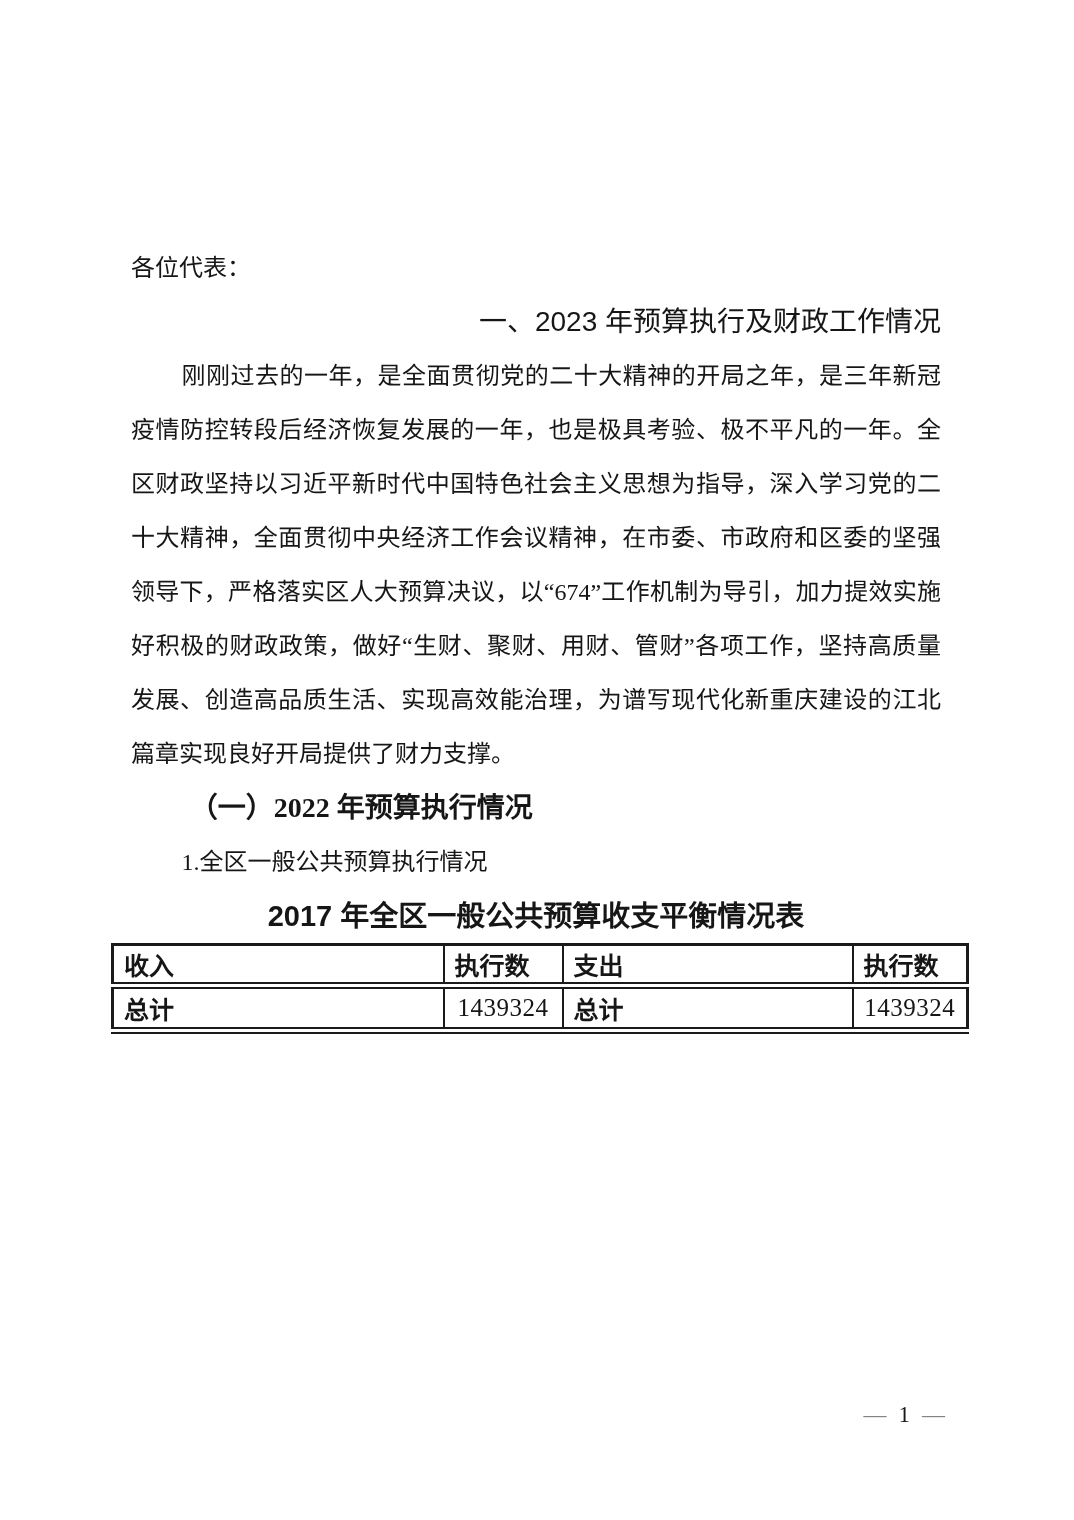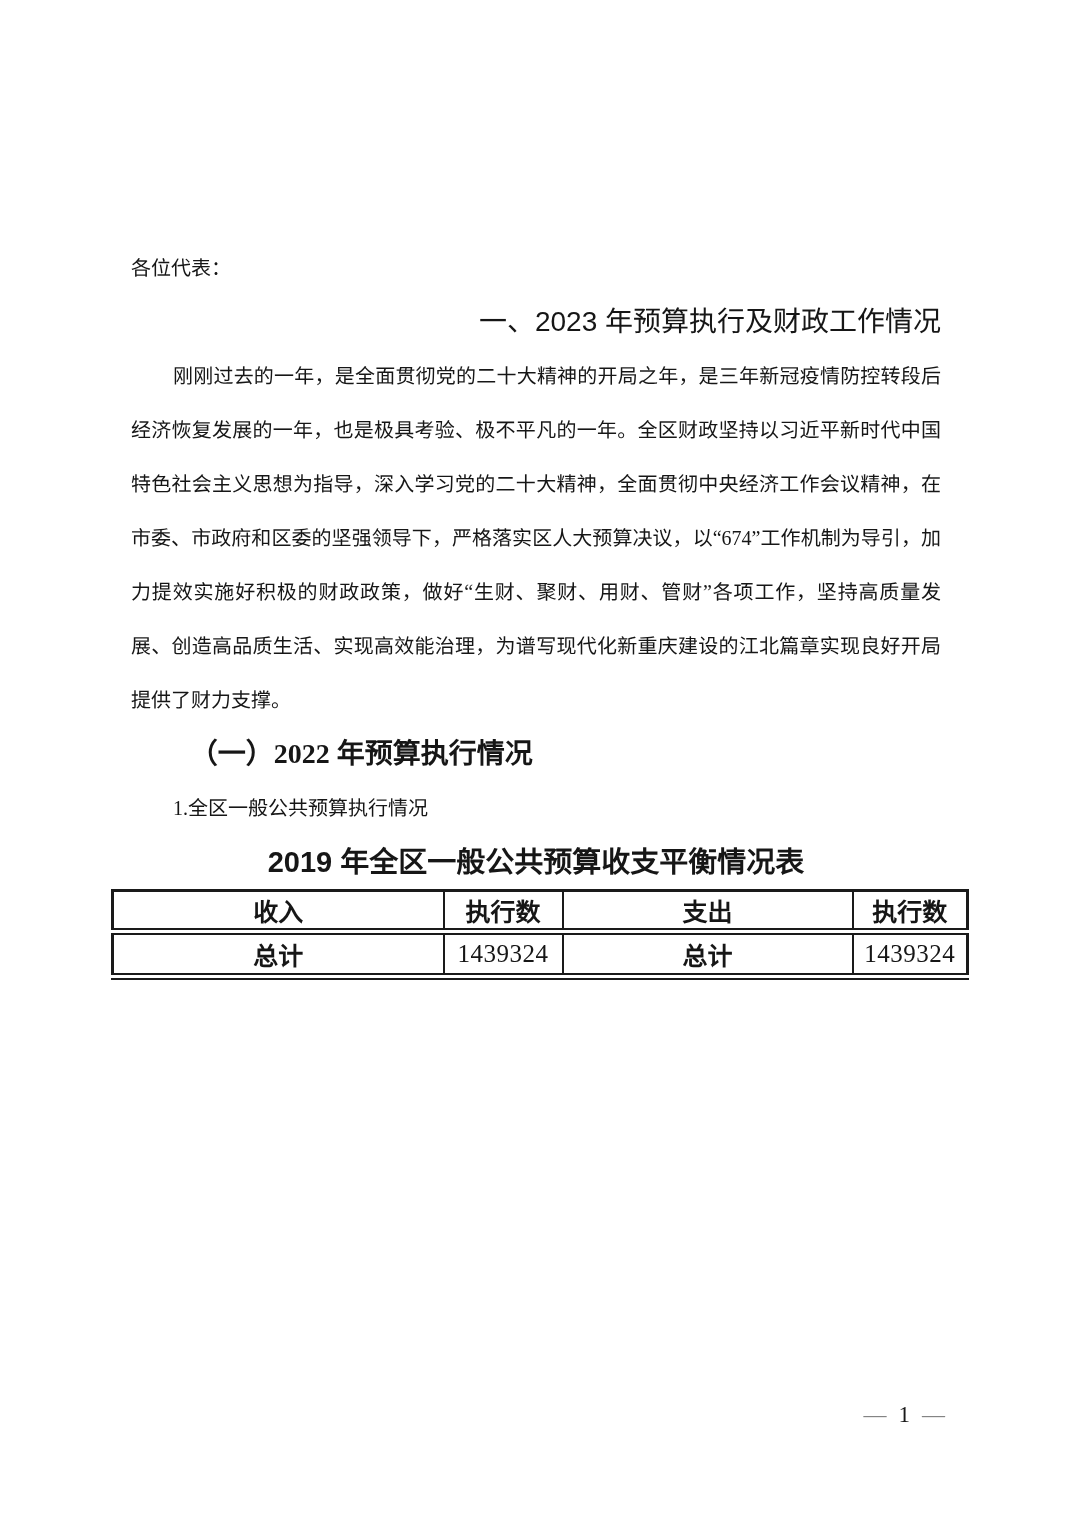--- a/index.html
+++ b/index.html
@@ -21,21 +21,21 @@
     left: 131px;
     top: 0;
     width: 810px;
     padding-top: 241px;
   }
   .content p, .content h2, .content h3, .content h4, .content div {
     margin: 0;
     padding: 0;
   }
   .txt {
-    font-size: 20px;
+    font-size: 24px;
     line-height: 54px;
     font-weight: 400;
   }
   .salutation {
     text-align: left;
   }
   .para {
     text-align: justify;
     text-indent: 2.1em;
   }
@@ -91,21 +91,20 @@
   tr.total-row td {
     height: 38px;
     border-bottom: 7px double #1a1a1a;
   }
   tr.data-row td {
     height: 38px;
   }
   .th, .cell-total {
     font-family: "Liberation Sans", sans-serif;
     font-weight: 700;
-    text-align: center;
   }
   .cell-item {
     text-align: left;
     letter-spacing: 3px;
   }
   .cell-value {
     text-align: center;
     font-family: "Liberation Serif", serif;
     letter-spacing: 0.5px;
   }
@@ -136,21 +135,21 @@
 
 
     <h2 class="section-heading">一、2023 年预算执行及财政工作情况</h2>
 
     <p class="txt para">刚刚过去的一年，是全面贯彻党的二十大精神的开局之年，是三年新冠疫情防控转段后经济恢复发展的一年，也是极具考验、极不平凡的一年。全区财政坚持以习近平新时代中国特色社会主义思想为指导，深入学习党的二十大精神，全面贯彻中央经济工作会议精神，在市委、市政府和区委的坚强领导下，严格落实区人大预算决议，以“674”工作机制为导引，加力提效实施好积极的财政政策，做好“生财、聚财、用财、管财”各项工作，坚持高质量发展、创造高品质生活、实现高效能治理，为谱写现代化新重庆建设的江北篇章实现良好开局提供了财力支撑。</p>
 
     <h3 class="sub-heading">（一）2022 年预算执行情况</h3>
 
     <p class="txt sub-sub">1.全区一般公共预算执行情况</p>
 
-    <h4 class="table-title">2019 年全区一般公共预算收支平衡情况表</h4>
+    <h4 class="table-title">2017 年全区一般公共预算收支平衡情况表</h4>
 
 
     <table class="balance">
       <colgroup>
         <col style="width:331px">
         <col style="width:119px">
         <col style="width:290px">
         <col style="width:115px">
       </colgroup>
       <tbody>

